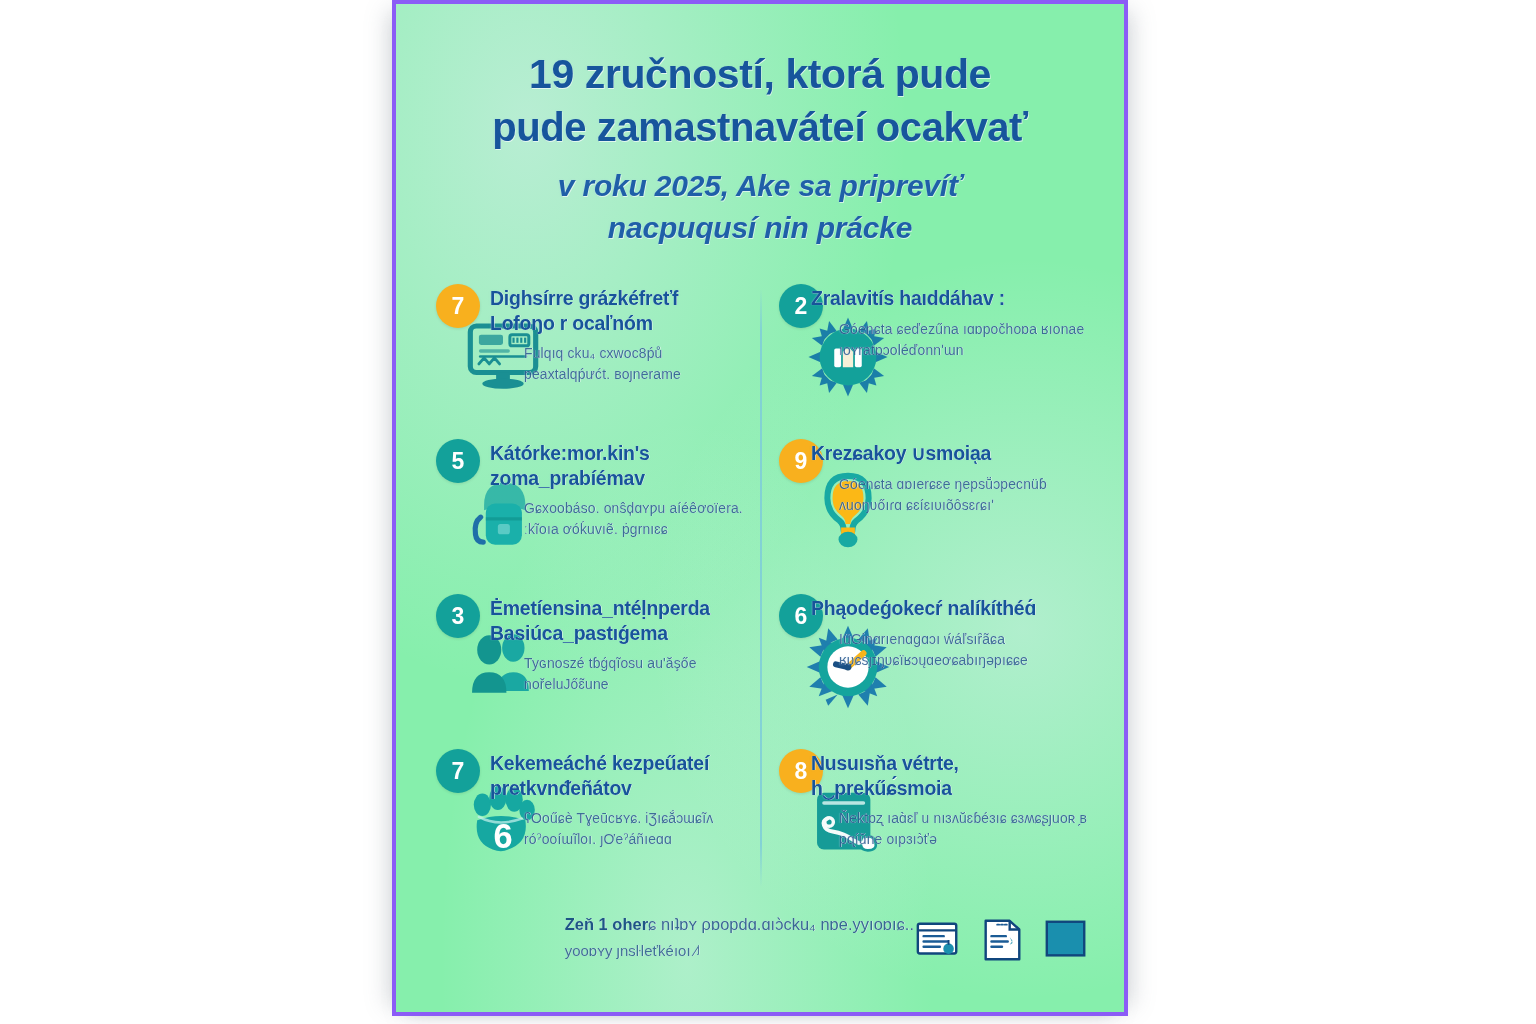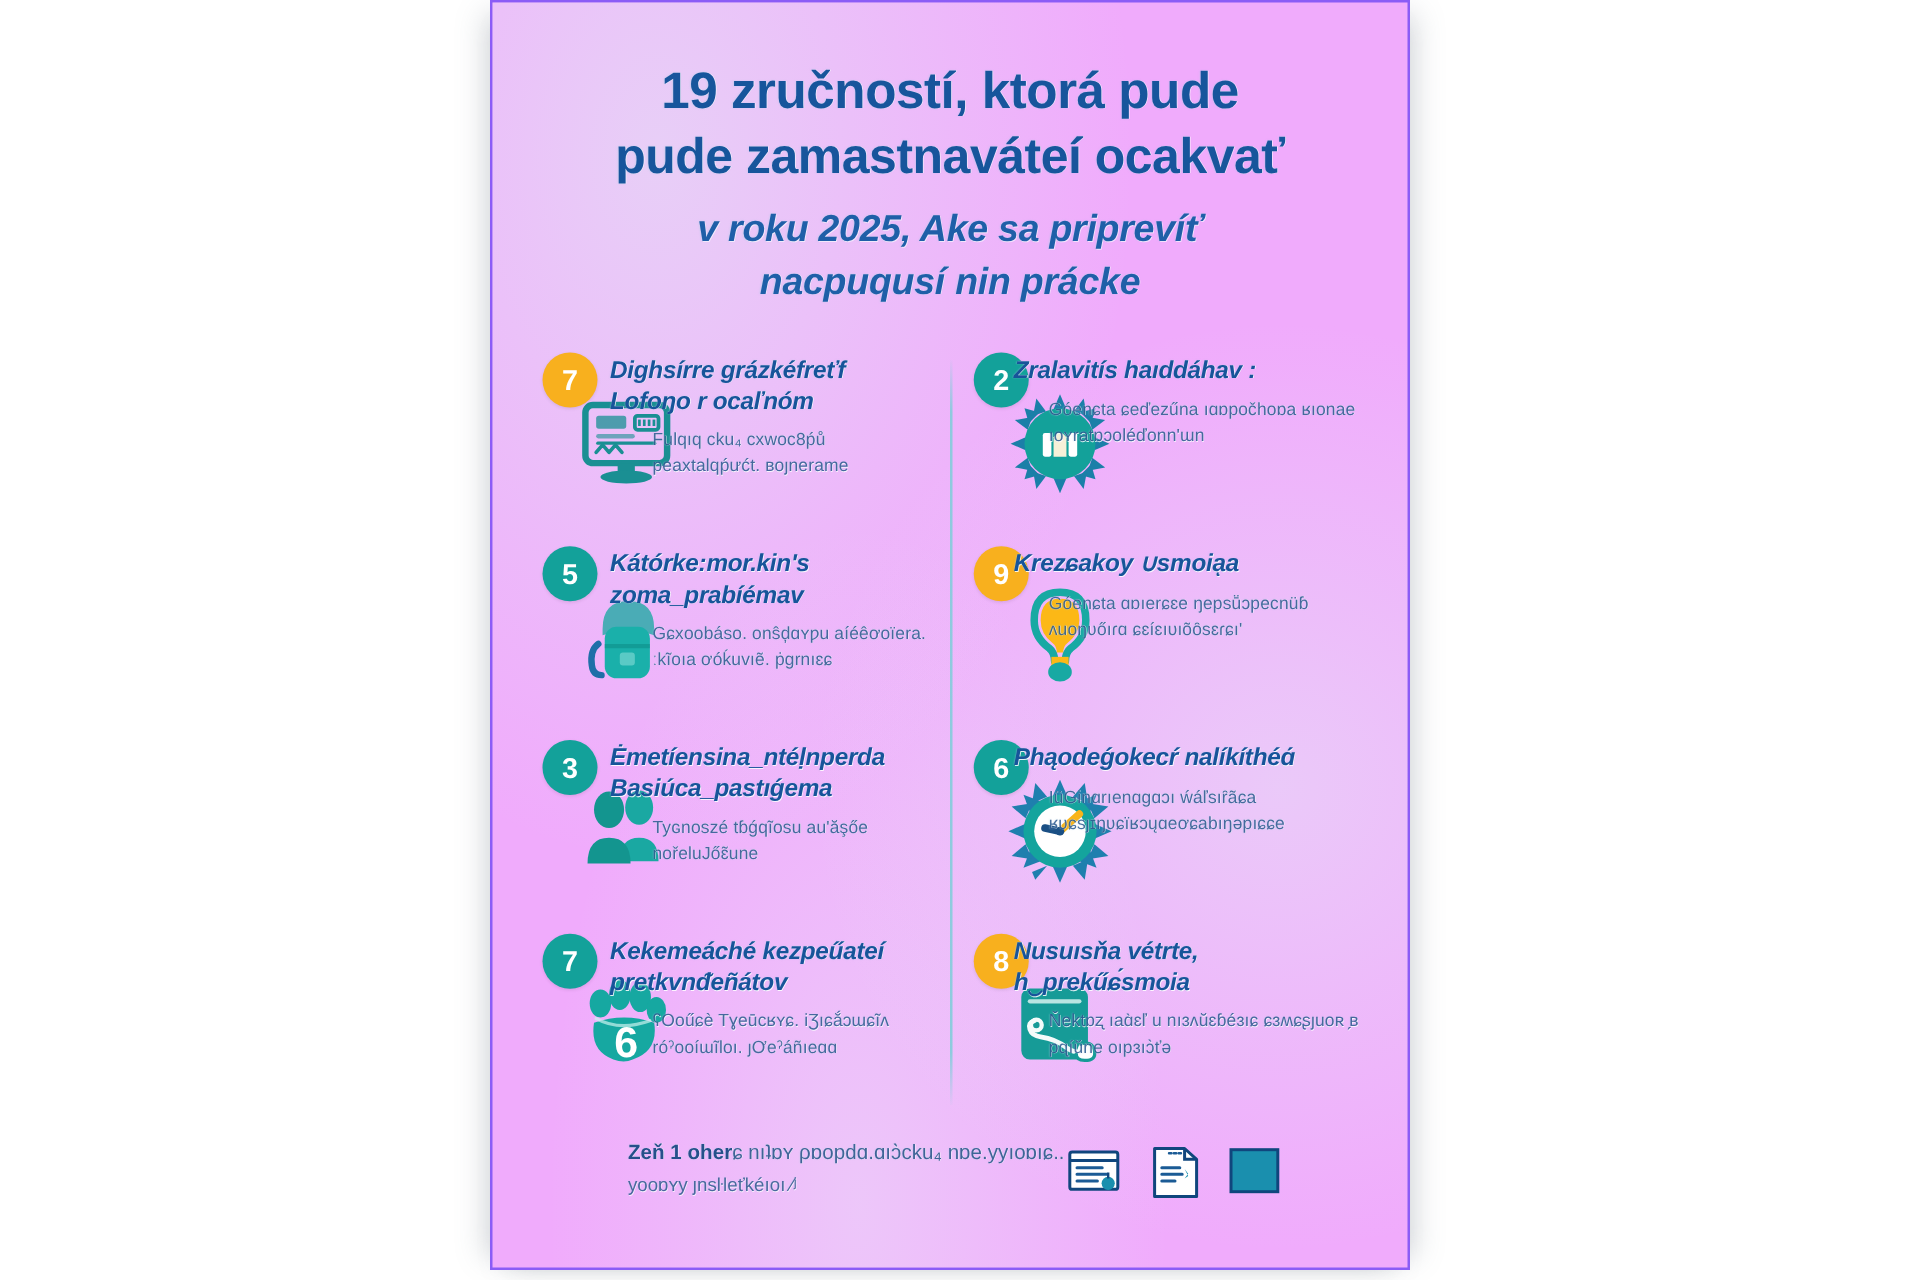--- a/index.html
+++ b/index.html
@@ -19,22 +19,22 @@
     background: #ffffff;
   }
 
   
   .sheet {
     position: absolute;
     left: 392px;
     top: 0px;
     width: 736px;
     height: 1016px;
-    background: #f0abfc;
-    border: 2px solid #8b5cf6;
+    background: #86efac;
+    border: 4px solid #8b5cf6;
     box-shadow: -14px 0 22px -10px rgba(120,130,140,0.30),
                  14px 0 22px -10px rgba(120,130,140,0.30),
                  0 10px 20px -12px rgba(120,130,140,0.25);
     padding: 0;
   }
 
   
   .sheet::after {
     content: "";
     position: absolute;
@@ -158,21 +158,20 @@
     z-index: 4;
   }
   .card-title {
     color: #17549a;
     font-weight: bold;
     font-size: 19.5px;
     line-height: 1.26;
     letter-spacing: -0.25px;
     text-shadow: 0.5px 0.4px 0 rgba(255,255,255,0.85),
                 -0.4px 0 1.2px rgba(165,205,228,0.5);
-    font-style: italic;
   }
   .card-body {
     margin-top: 8px;
     margin-left: 34px;
     color: #2f5d92;
     font-size: 14px;
     line-height: 1.52;
     letter-spacing: 0.1px;
     opacity: 0.88;
     text-shadow: 0.4px 0.3px 0 rgba(255,255,255,0.9),
@@ -185,21 +184,21 @@
   .col-right .card-text{ margin-left: 46px; }
   .col-right .card-body{ margin-left: 28px; }
 
   
   .footer {
     position: relative;
     margin-top: 16px;
     padding: 0 34px 0 44px;
     display: flex;
     align-items: flex-start;
-    justify-content: center;
+    justify-content: flex-end;
     z-index: 2;
   }
   .footer-text { max-width: 470px; }
   .footer-line1 {
     font-size: 16.5px;
     line-height: 1.5;
     color: #2d5a8e;
     opacity: 0.9;
     text-shadow: 0.4px 0.3px 0 rgba(255,255,255,0.9),
                 -0.4px 0 1.3px rgba(170,205,228,0.5);

